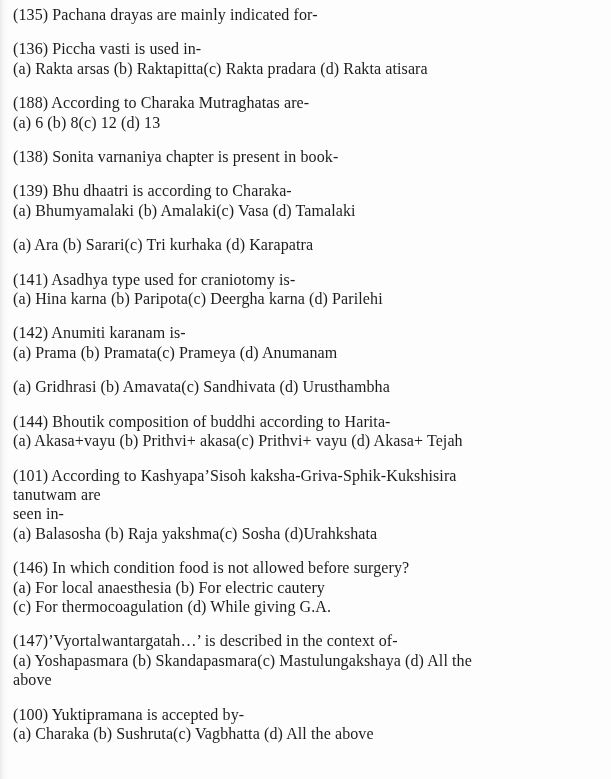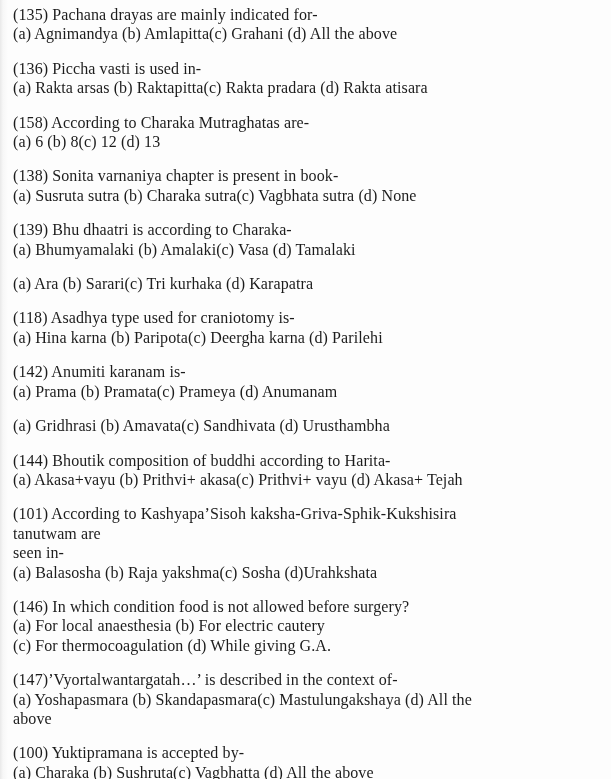--- a/index.html
+++ b/index.html
@@ -35,49 +35,47 @@
     letter-spacing: 0.1px;
   }
 </style>
 </head>
 <body>
 
 <div class="page">
 
   <div class="q-block">
     <p class="q-text">(135) Pachana drayas are mainly indicated for-</p>
-    <p class="q-opts">(a) Agnimandya (b) Amlapitta(c) Grahani (d) All the above</p>
   </div>
 
   <div class="q-block">
     <p class="q-text">(136) Piccha vasti is used in-</p>
     <p class="q-opts">(a) Rakta arsas (b) Raktapitta(c) Rakta pradara (d) Rakta atisara</p>
   </div>
 
   <div class="q-block">
-    <p class="q-text">(158) According to Charaka Mutraghatas are-</p>
+    <p class="q-text">(188) According to Charaka Mutraghatas are-</p>
     <p class="q-opts">(a) 6 (b) 8(c) 12 (d) 13</p>
   </div>
 
   <div class="q-block">
     <p class="q-text">(138) Sonita varnaniya chapter is present in book-</p>
-    <p class="q-opts">(a) Susruta sutra (b) Charaka sutra(c) Vagbhata sutra (d) None</p>
   </div>
 
   <div class="q-block">
     <p class="q-text">(139) Bhu dhaatri is according to Charaka-</p>
     <p class="q-opts">(a) Bhumyamalaki (b) Amalaki(c) Vasa (d) Tamalaki</p>
   </div>
 
   <div class="q-block">
     <p class="q-opts">(a) Ara (b) Sarari(c) Tri kurhaka (d) Karapatra</p>
   </div>
 
   <div class="q-block">
-    <p class="q-text">(118) Asadhya type used for craniotomy is-</p>
+    <p class="q-text">(141) Asadhya type used for craniotomy is-</p>
     <p class="q-opts">(a) Hina karna (b) Paripota(c) Deergha karna (d) Parilehi</p>
   </div>
 
   <div class="q-block">
     <p class="q-text">(142) Anumiti karanam is-</p>
     <p class="q-opts">(a) Prama (b) Pramata(c) Prameya (d) Anumanam</p>
   </div>
 
   <div class="q-block">
     <p class="q-opts">(a) Gridhrasi (b) Amavata(c) Sandhivata (d) Urusthambha</p>

